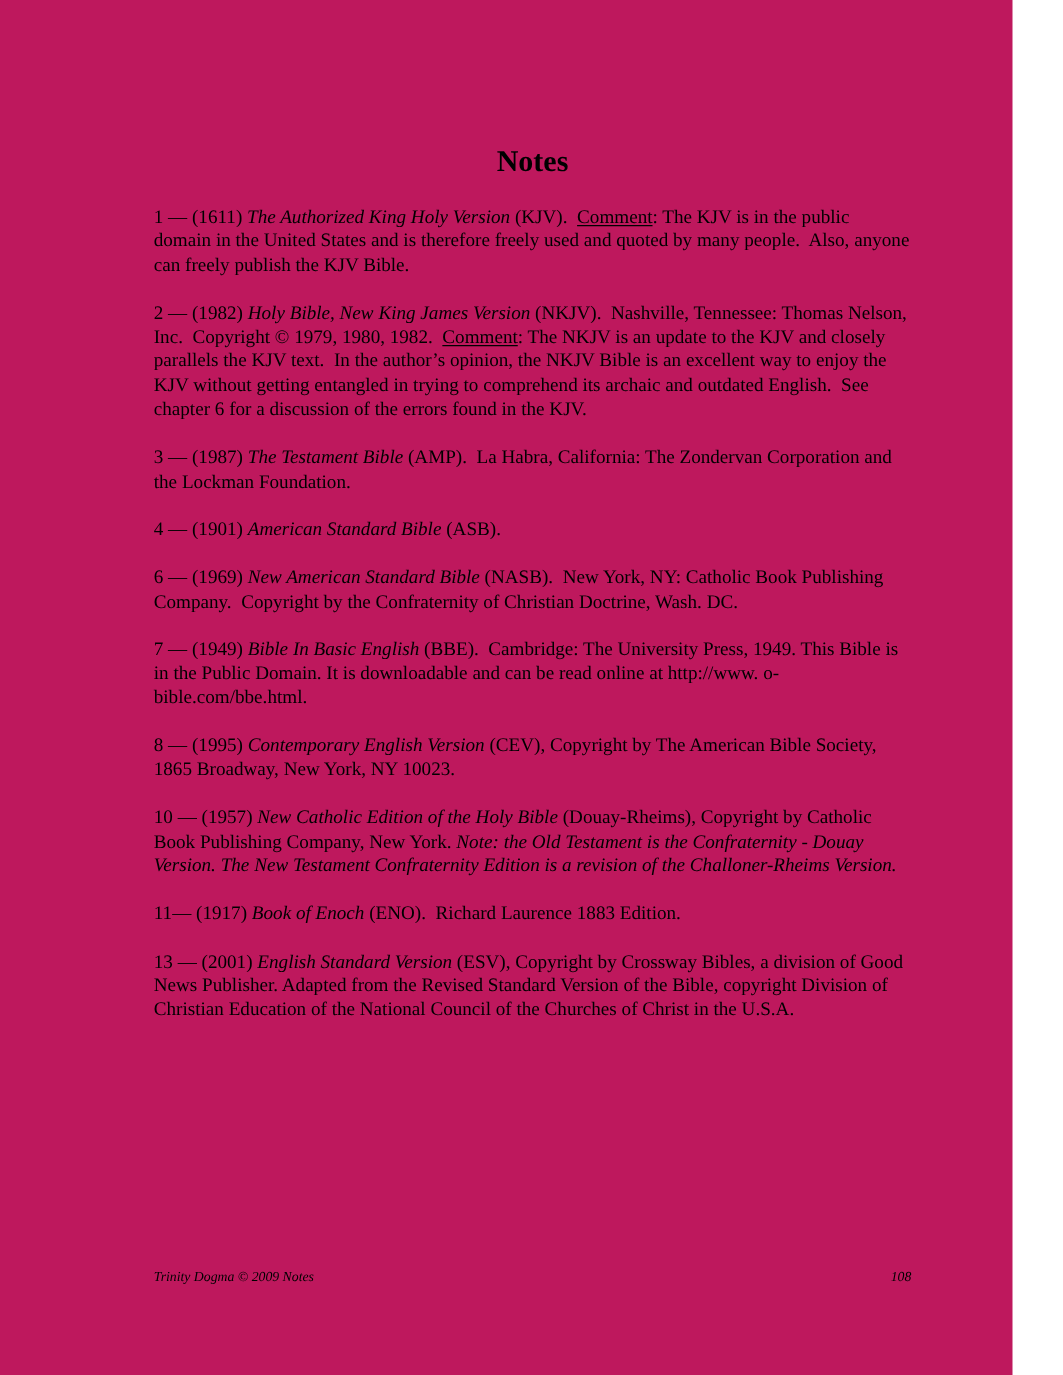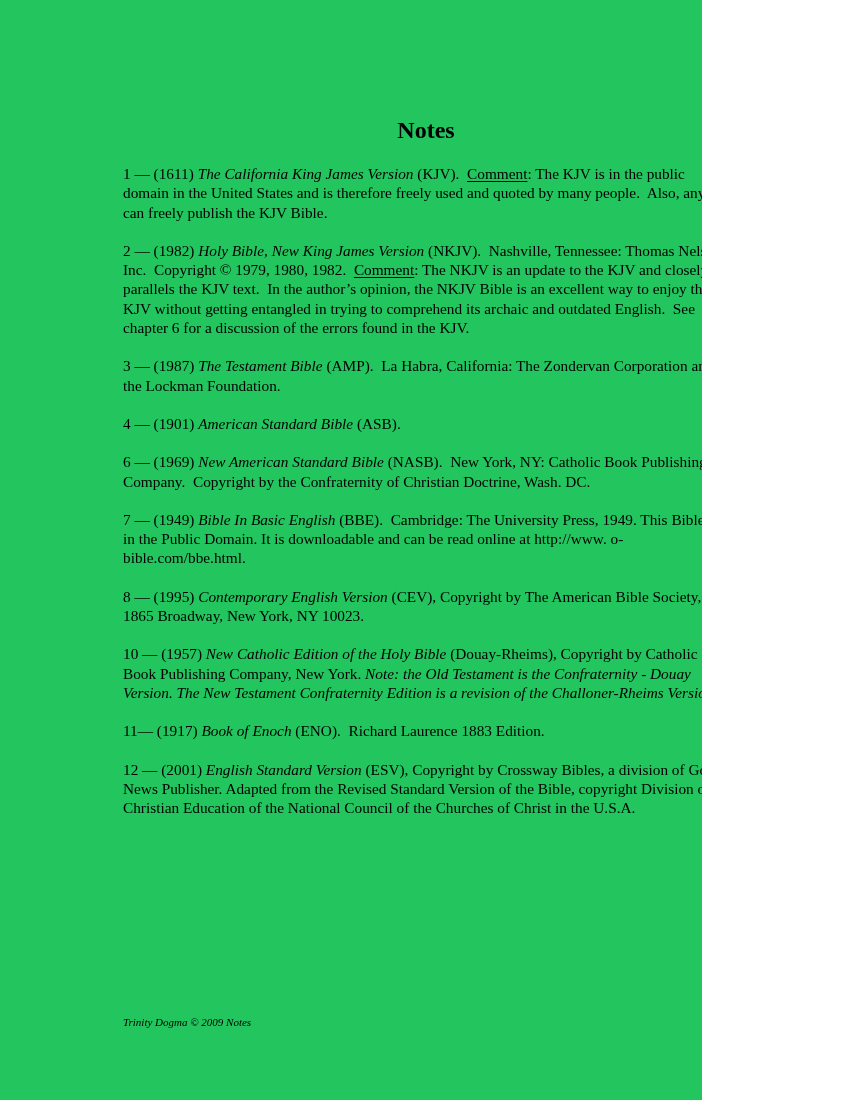--- a/index.html
+++ b/index.html
@@ -2,23 +2,23 @@
 <html><head>
 <meta charset="utf-8">
 <style>
   html, body {
     margin: 0;
     padding: 0;
     background: #ffffff;
   }
   .page {
     position: relative;
-    width: 702px;
+    width: 810px;
     height: 1100px;
-    background: #22c55e;
+    background: #be185d;
     color: #000000;
     font-family: "Liberation Serif", "DejaVu Serif", serif;
     overflow: hidden;
   }
   .content {
     position: absolute;
     left: 123px;
     top: 117px;
     width: 606px;
   }
@@ -58,29 +58,29 @@
     line-height: 19px;
   }
 </style>
 </head>
 <body>
 
 <div class="page">
   <div class="content">
     <h1 class="title">Notes</h1>
     <div class="notes">
-        <p class="note"><span>1 — (1611) </span><i>The California King James Version</i><span> (KJV).&nbsp; </span><u>Comment</u><span>: The KJV is in the public domain in the United States and is therefore freely used and quoted by many people.&nbsp; Also, anyone can freely publish the KJV Bible.</span></p>
+        <p class="note"><span>1 — (1611) </span><i>The Authorized King Holy Version</i><span> (KJV).&nbsp; </span><u>Comment</u><span>: The KJV is in the public domain in the United States and is therefore freely used and quoted by many people.&nbsp; Also, anyone can freely publish the KJV Bible.</span></p>
         <p class="note"><span>2 — (1982) </span><i>Holy Bible, New King James Version</i><span> (NKJV).&nbsp; Nashville, Tennessee: Thomas Nelson, Inc.&nbsp; Copyright © 1979, 1980, 1982.&nbsp; </span><u>Comment</u><span>: The NKJV is an update to the KJV and closely parallels the KJV text.&nbsp; In the author’s opinion, the NKJV Bible is an excellent way to enjoy the KJV without getting entangled in trying to comprehend its archaic and outdated English.&nbsp; See chapter 6 for a discussion of the errors found in the KJV.</span></p>
         <p class="note"><span>3 — (1987) </span><i>The Testament Bible</i><span> (AMP).&nbsp; La Habra, California: The Zondervan Corporation and the Lockman Foundation.</span></p>
         <p class="note"><span>4 — (1901) </span><i>American Standard Bible</i><span> (ASB).</span></p>
         <p class="note"><span>6 — (1969) </span><i>New American Standard Bible</i><span> (NASB).&nbsp; New York, NY: Catholic Book Publishing Company.&nbsp; Copyright by the Confraternity of Christian Doctrine, Wash. DC.</span></p>
         <p class="note"><span>7 — (1949) </span><i>Bible In Basic English</i><span> (BBE).&nbsp; Cambridge: The University Press, 1949. This Bible is in the Public Domain. It is downloadable and can be read online at http://www. o-bible.com/bbe.html.</span></p>
         <p class="note"><span>8 — (1995) </span><i>Contemporary English Version</i><span> (CEV), Copyright by The American Bible Society, 1865 Broadway, New York, NY 10023.</span></p>
         <p class="note"><span>10 — (1957) </span><i>New Catholic Edition of the Holy Bible</i><span> (Douay-Rheims), Copyright by Catholic Book Publishing Company, New York. </span><i>Note: the Old Testament is the Confraternity - Douay Version. The New Testament Confraternity Edition is a revision of the Challoner-Rheims Version.</i></p>
         <p class="note"><span>11— (1917) </span><i>Book of Enoch</i><span> (ENO).&nbsp; Richard Laurence 1883 Edition.</span></p>
-        <p class="note"><span>12 — (2001) </span><i>English Standard Version</i><span> (ESV), Copyright by Crossway Bibles, a division of Good News Publisher. Adapted from the Revised Standard Version of the Bible, copyright Division of Christian Education of the National Council of the Churches of Christ in the U.S.A.</span></p>
+        <p class="note"><span>13 — (2001) </span><i>English Standard Version</i><span> (ESV), Copyright by Crossway Bibles, a division of Good News Publisher. Adapted from the Revised Standard Version of the Bible, copyright Division of Christian Education of the National Council of the Churches of Christ in the U.S.A.</span></p>
       </div>
   </div>
   <div class="footer">
     <span>Trinity Dogma © 2009 Notes</span>
     <span>108</span>
   </div>
 </div>
 
 </body></html>

